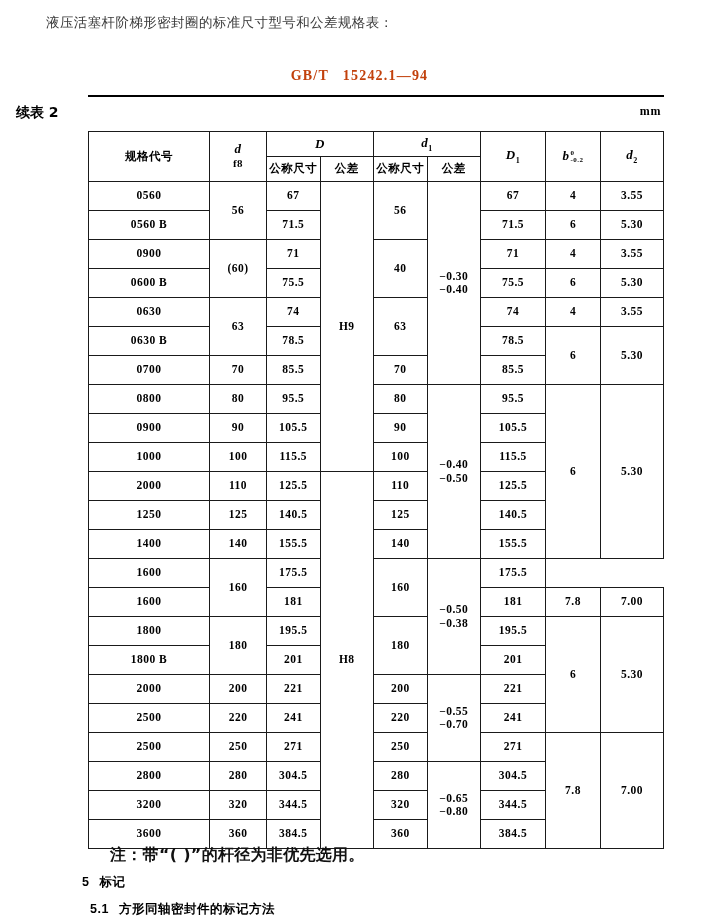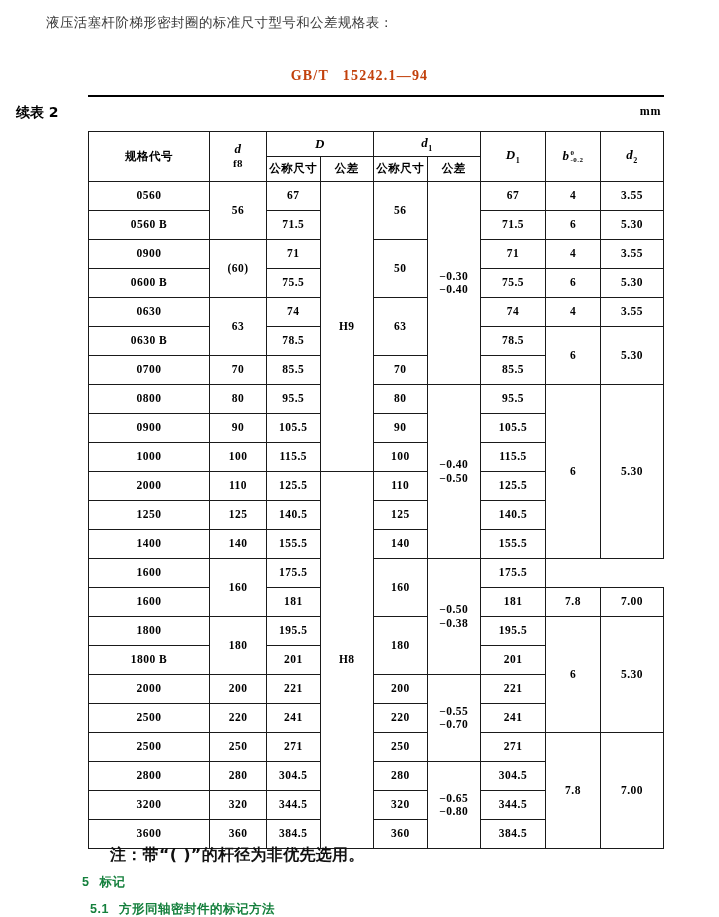--- a/index.html
+++ b/index.html
@@ -163,21 +163,21 @@
     font-weight: bold;
     color: #111;
     letter-spacing: 0.3px;
   }
 
   
   .sec {
     position: absolute;
     font-family: "DejaVu Sans", "Liberation Sans", sans-serif;
     font-weight: bold;
-    color: #15803d;
+    color: #000000;
   }
   .sec-5 { left: 82px; top: 874px; font-size: 12.5px; letter-spacing: 0.5px; }
   .sec-5 .num { margin-right: 10px; font-family: "Liberation Sans", sans-serif; }
   .sec-51 { left: 90px; top: 901px; font-size: 12.5px; letter-spacing: 0.5px; }
   .sec-51 .num { margin-right: 10px; font-family: "Liberation Sans", sans-serif; }
 </style>
 </head>
 <body>
 
 <div class="page">
@@ -246,21 +246,21 @@
             <td class="code">0560 B</td>
             <td class="dnom">71.5</td>
             <td class="D1">71.5</td>
             <td class="bcol">6</td>
             <td class="d2col">5.30</td>
           </tr>
           <tr>
             <td class="code">0900</td>
             <td class="dcol" rowspan="2">(60)</td>
             <td class="dnom">71</td>
-            <td class="d1nom" rowspan="2">50</td>
+            <td class="d1nom" rowspan="2">40</td>
             <td class="D1">71</td>
             <td class="bcol">4</td>
             <td class="d2col">3.55</td>
           </tr>
           <tr>
             <td class="code">0600 B</td>
             <td class="dnom">75.5</td>
             <td class="D1">75.5</td>
             <td class="bcol">6</td>
             <td class="d2col">5.30</td>

